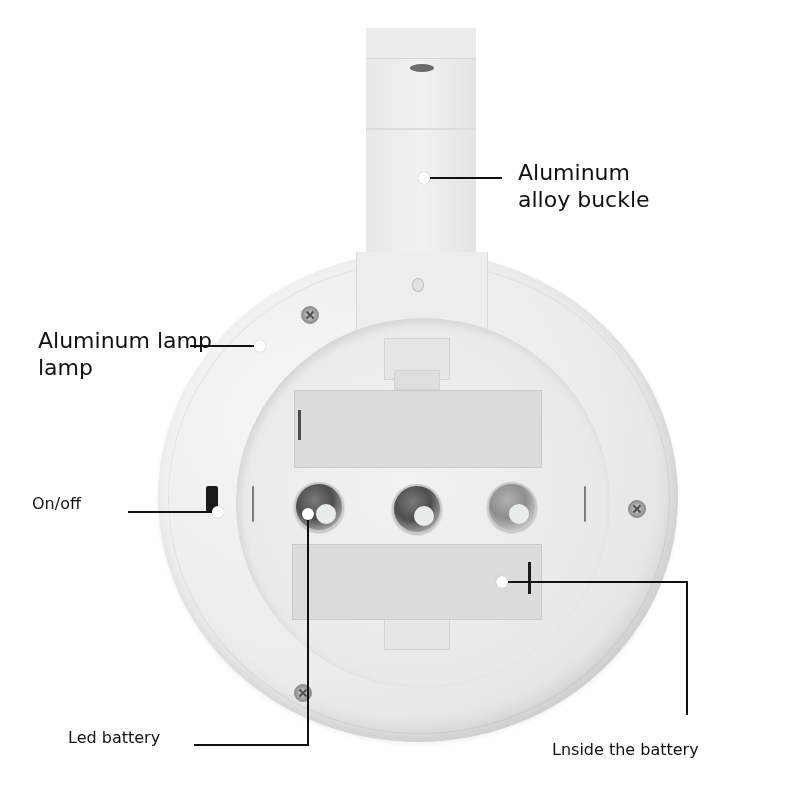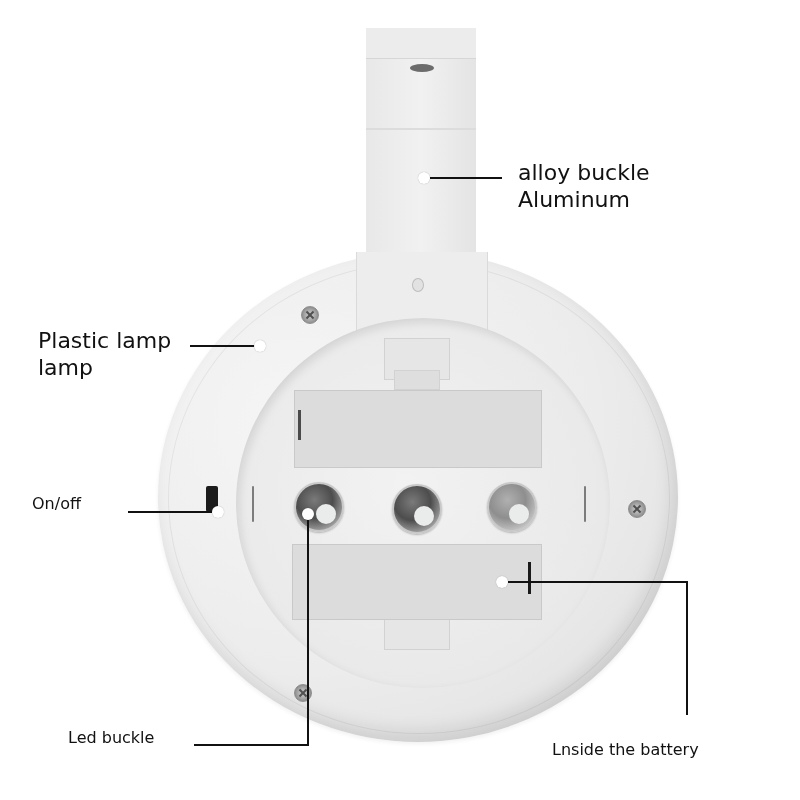--- a/index.html
+++ b/index.html
@@ -97,42 +97,42 @@
 
   <div class="switch"></div>
 
   <div class="screw" style="left:301px; top:306px;"></div>
   <div class="screw" style="left:628px; top:500px;"></div>
   <div class="screw" style="left:294px; top:684px;"></div>
 
   <div class="dot" style="left:418px; top:172px;"></div>
   <div class="hline" style="left:430px; top:177px; width:72px;"></div>
   <div class="label lbl-m" style="left:518px; top:160px;">
+    <div>Aluminum</div>
     <div>alloy buckle</div>
-    <div>Aluminum</div>
   </div>
 
   <div class="label lbl-m" style="left:38px; top:328px;">
-    <div>Plastic lamp</div>
+    <div>Aluminum lamp</div>
     <div>lamp</div>
   </div>
   <div class="hline" style="left:190px; top:345px; width:66px;"></div>
   <div class="dot" style="left:254px; top:340px;"></div>
 
   <div class="label lbl-l" style="left:32px; top:494px;">
     <div>On/off</div>
   </div>
   <div class="hline" style="left:128px; top:511px; width:84px;"></div>
   <div class="dot" style="left:212px; top:506px;"></div>
 
   <div class="dot" style="left:302px; top:508px;"></div>
   <div class="vline" style="left:307px; top:520px; height:226px;"></div>
   <div class="hline" style="left:194px; top:744px; width:115px;"></div>
   <div class="label lbl-l" style="left:68px; top:728px;">
-    <div>Led buckle</div>
+    <div>Led battery</div>
   </div>
 
   <div class="dot" style="left:496px; top:576px;"></div>
   <div class="hline" style="left:508px; top:581px; width:180px;"></div>
   <div class="vline" style="left:686px; top:581px; height:134px;"></div>
   <div class="label lbl-l" style="left:552px; top:720px;margin-top:20px;">
     <div>Lnside the battery</div>
   </div>
 
 </div>

